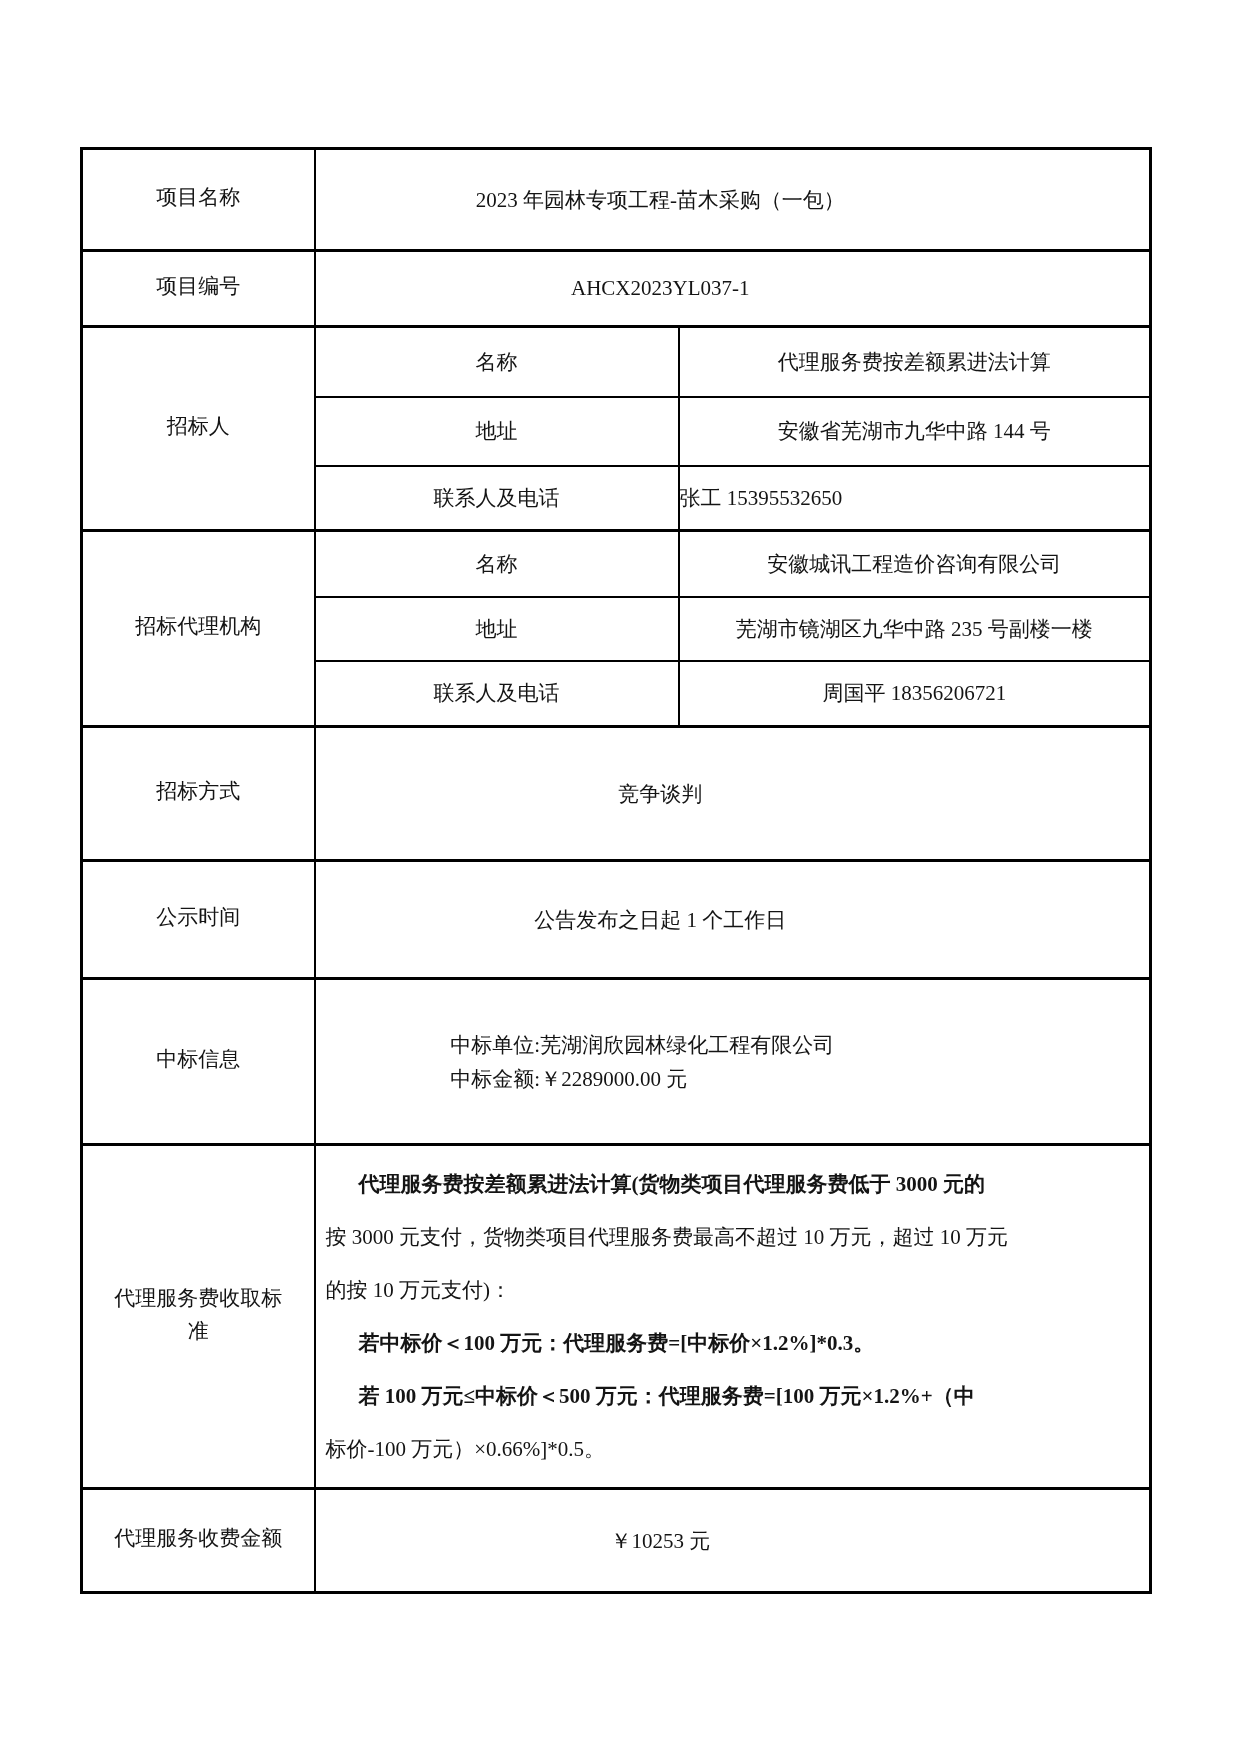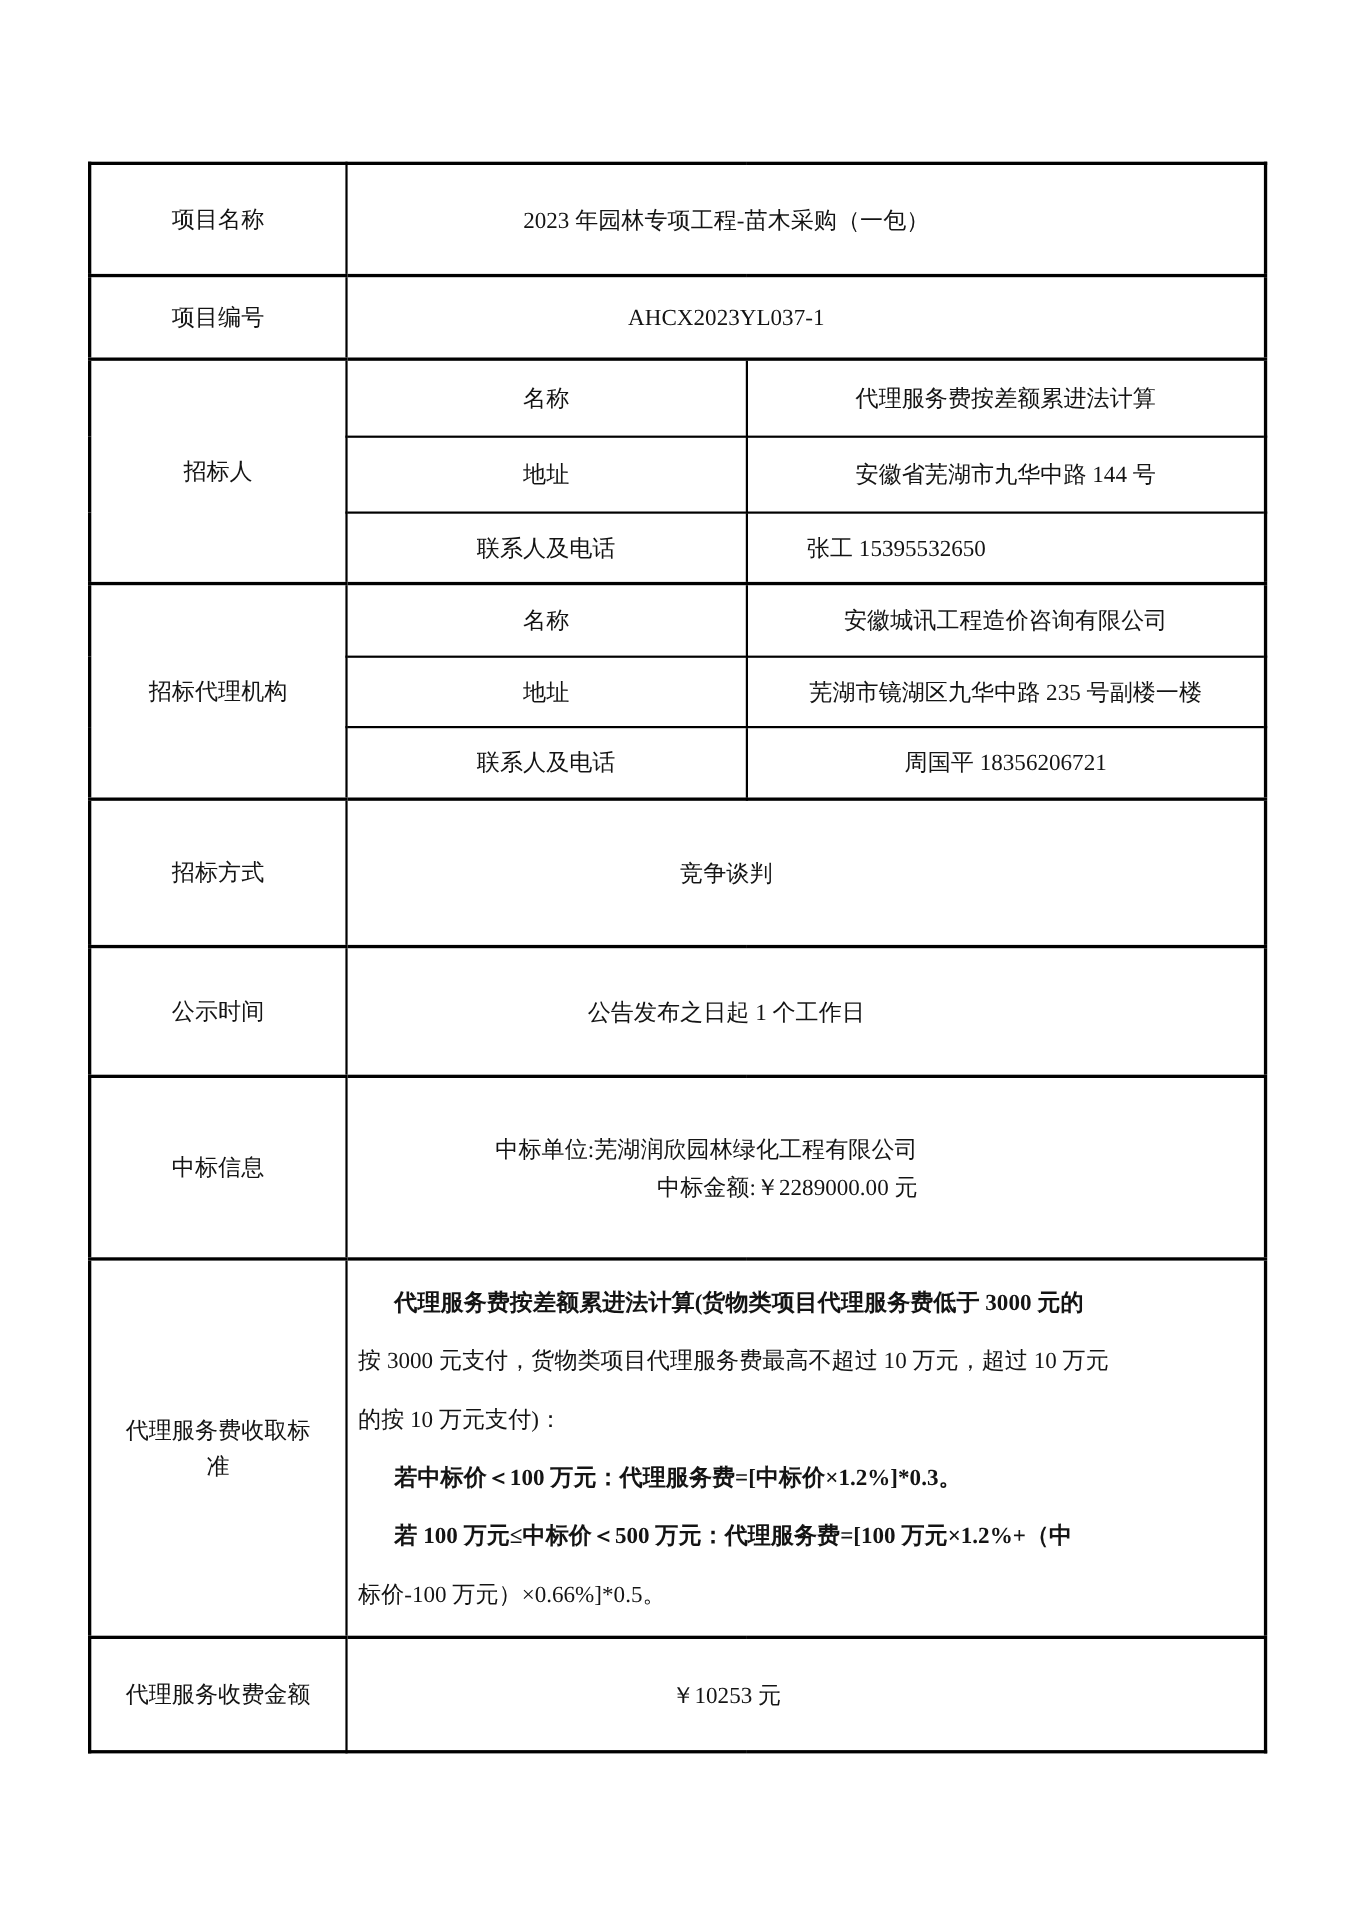--- a/index.html
+++ b/index.html
@@ -41,32 +41,32 @@
   tr.r-sub4     { height: 66px;  }
   tr.r-sub5     { height: 64px;  }
   tr.r-sub6     { height: 66px;  }
   tr.r-method   { height: 134px; }
   tr.r-publicity{ height: 118px; }
   tr.r-award    { height: 166px; }
   tr.r-fee      { height: 344px; }
   tr.r-amount   { height: 104px; }
 
   .label-cell { line-height: 1.55; }
-  .label-inner { max-width: 8.4em; margin: 0 auto; }
+  .label-inner { max-width: 8.4em; margin: 0 auto; font-family: Liberation Mono, monospace; }
 
   
   .val-shift { position: relative; left: -72px; display: inline-block; }
 
-  .left-val { text-align: left; padding-left: 54px; }
+  .left-val { text-align: left; }
 
   .award-block {
     position: relative;
     left: -90px;
     display: inline-block;
-    text-align: right;
+    text-align: left;
     line-height: 34px;
   }
 
   .fee-cell {
     text-align: left;
     vertical-align: middle;
     padding: 6px 16px 6px 10px;
     line-height: 53px;
   }
   .fee-line { white-space: nowrap; }

